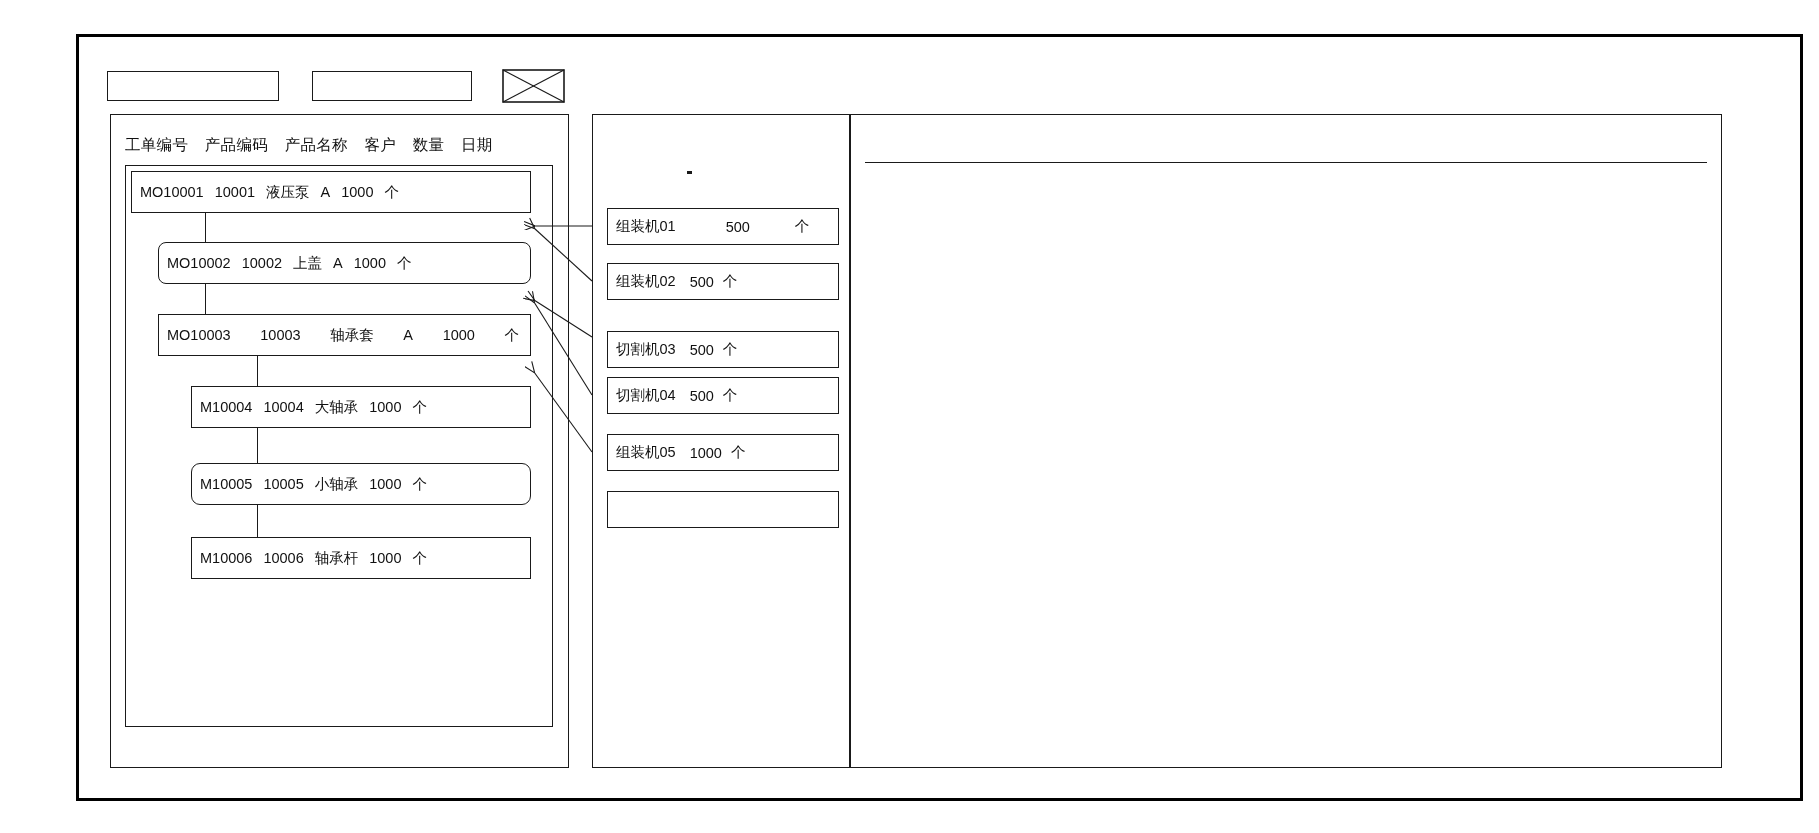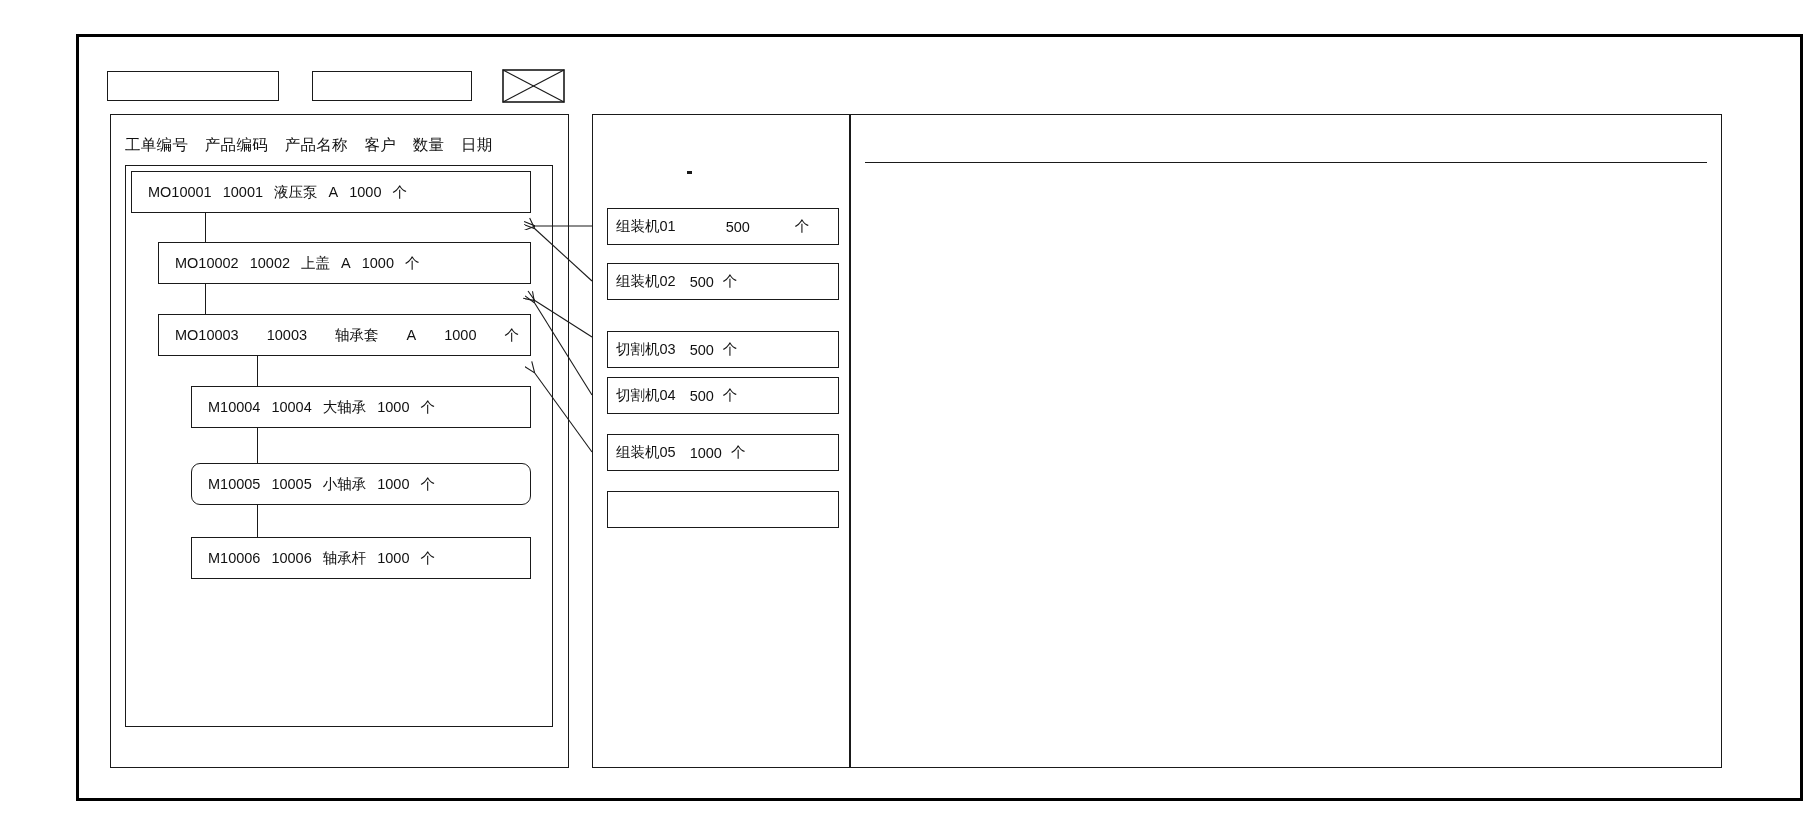--- a/index.html
+++ b/index.html
@@ -79,24 +79,24 @@
   
   .node {
     position: absolute;
     border: 1.4px solid #1a1a1a;
     background: #ffffff;
     display: flex;
     align-items: center;
     font-size: 14.5px;
     color: #111111;
     white-space: nowrap;
-    padding-left: 16px;
+    padding-left: 8px;
   }
   .node-l0 { left: 20px;  top: 56px;  width: 400px; height: 42px; }
-  .node-l1a{ left: 47px;  top: 127px; width: 373px; height: 42px; }
+  .node-l1a{ left: 47px;  top: 127px; width: 373px; height: 42px; border-radius: 8px; }
   .node-l1b{ left: 47px;  top: 199px; width: 373px; height: 42px; justify-content: space-between; }
   .node-l2a{ left: 80px;  top: 271px; width: 340px; height: 42px; }
   .node-l2b{ left: 80px;  top: 348px; width: 340px; height: 42px; border-radius: 9px; }
   .node-l2c{ left: 80px;  top: 422px; width: 340px; height: 42px; }
   .node .cell { margin-right: 11px; }
 
   
   .tline { position: absolute; background: #1a1a1a; }
 
   

